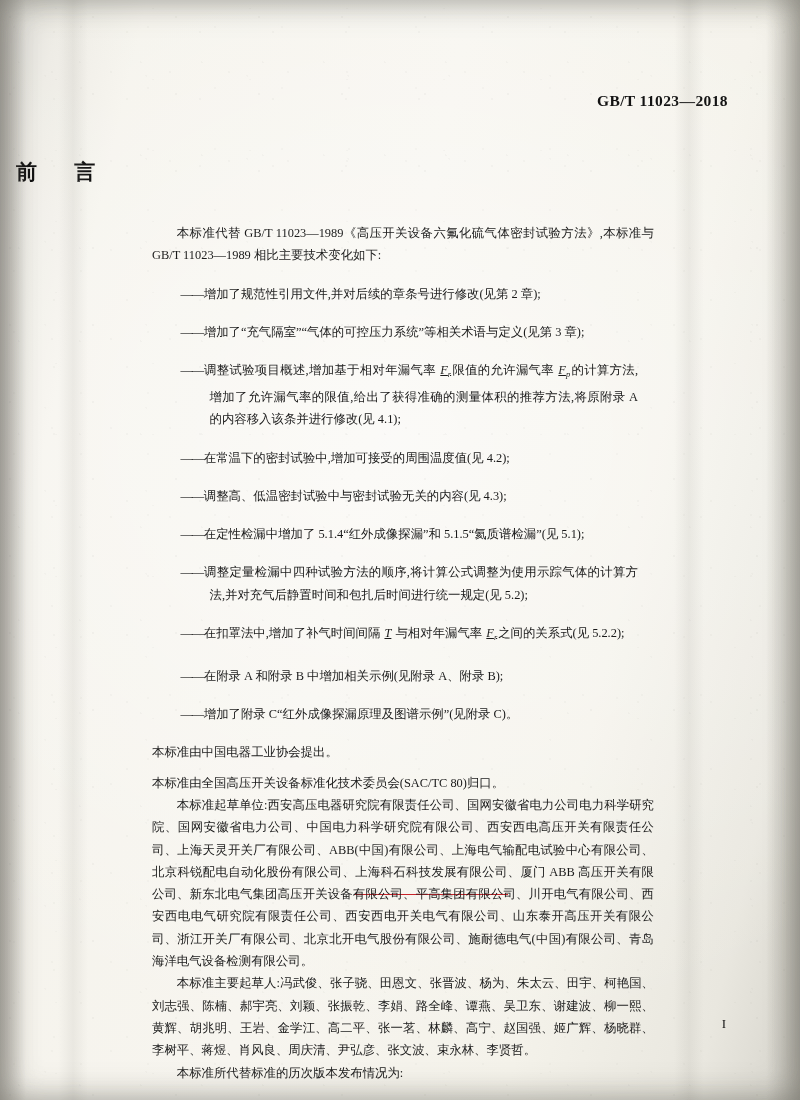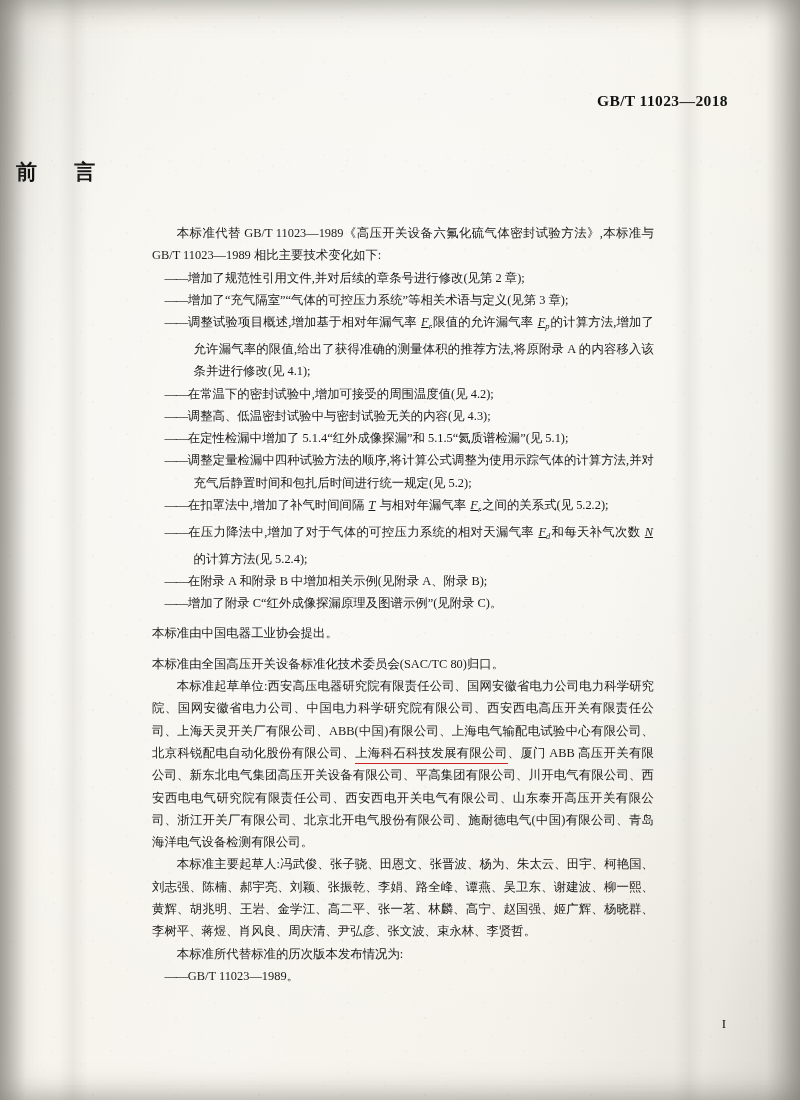--- a/index.html
+++ b/index.html
@@ -120,21 +120,21 @@
     margin: 0;
     text-indent: 2em;
   }
   p.para.flush {
     text-indent: 0;
     margin-top: 8px;
   }
 
   
   .dash-item {
-    margin: 0;
+    margin: 16px;
     padding-left: 3.35em;
     text-indent: -2.35em;
     text-align: justify;
   }
   .dash-item .dash {
     letter-spacing: -1px;
     margin-right: .05em;
   }
 
   .ital {
@@ -143,21 +143,21 @@
     padding: 0 1px;
     text-decoration: underline;
   }
   .ital sub {
     font-size: .68em;
     font-style: italic;
   }
 
   .hl-underline {
     border-bottom: 1.6px solid #c8262c;
-    padding-bottom: 3px;
+    padding-bottom: 15px;
   }
 
   .folio {
     position: absolute;
     right: 74px;
     top: 1016px;
     font-size: 13px;
     font-family: "Liberation Serif", "DejaVu Serif", serif;
     color: #171717;
   }
@@ -190,21 +190,20 @@
       <p class="dash-item"><span class="dash">——</span><span>在常温下的密封试验中,增加可接受的周围温度值(见 4.2);</span></p>
 
       <p class="dash-item"><span class="dash">——</span><span>调整高、低温密封试验中与密封试验无关的内容(见 4.3);</span></p>
 
       <p class="dash-item"><span class="dash">——</span><span>在定性检漏中增加了 5.1.4“红外成像探漏”和 5.1.5“氦质谱检漏”(见 5.1);</span></p>
 
       <p class="dash-item"><span class="dash">——</span><span>调整定量检漏中四种试验方法的顺序,将计算公式调整为使用示踪气体的计算方法,并对充气后静置时间和包扎后时间进行统一规定(见 5.2);</span></p>
 
       <p class="dash-item"><span class="dash">——</span>在扣罩法中,增加了补气时间间隔 <span class="ital">T</span> 与相对年漏气率 <span class="ital">F<sub>r</sub></span>之间的关系式(见 5.2.2);</p>
 
-      <p class="dash-item"><span class="dash">——</span>在压力降法中,增加了对于气体的可控压力系统的相对天漏气率 <span class="ital">F<sub>d</sub></span>和每天补气次数 <span class="ital">N</span> 的计算方法(见 5.2.4);</p>
 
       <p class="dash-item"><span class="dash">——</span><span>在附录 A 和附录 B 中增加相关示例(见附录 A、附录 B);</span></p>
 
       <p class="dash-item"><span class="dash">——</span><span>增加了附录 C“红外成像探漏原理及图谱示例”(见附录 C)。</span></p>
 
       <p class="para flush">本标准由中国电器工业协会提出。</p>
 
       <p class="para flush">本标准由全国高压开关设备标准化技术委员会(SAC/TC 80)归口。</p>
 
       <p class="para"><span>本标准起草单位:西安高压电器研究院有限责任公司、国网安徽省电力公司电力科学研究院、国网安徽省电力公司、中国电力科学研究院有限公司、西安西电高压开关有限责任公司、上海天灵开关厂有限公司、ABB(中国)有限公司、上海电气输配电试验中心有限公司、北京科锐配电自动化股份有限公司、</span><span class="hl-underline">上海科石科技发展有限公司</span><span>、厦门 ABB 高压开关有限公司、新东北电气集团高压开关设备有限公司、平高集团有限公司、川开电气有限公司、西安西电电气研究院有限责任公司、西安西电开关电气有限公司、山东泰开高压开关有限公司、浙江开关厂有限公司、北京北开电气股份有限公司、施耐德电气(中国)有限公司、青岛海洋电气设备检测有限公司。</span></p>

